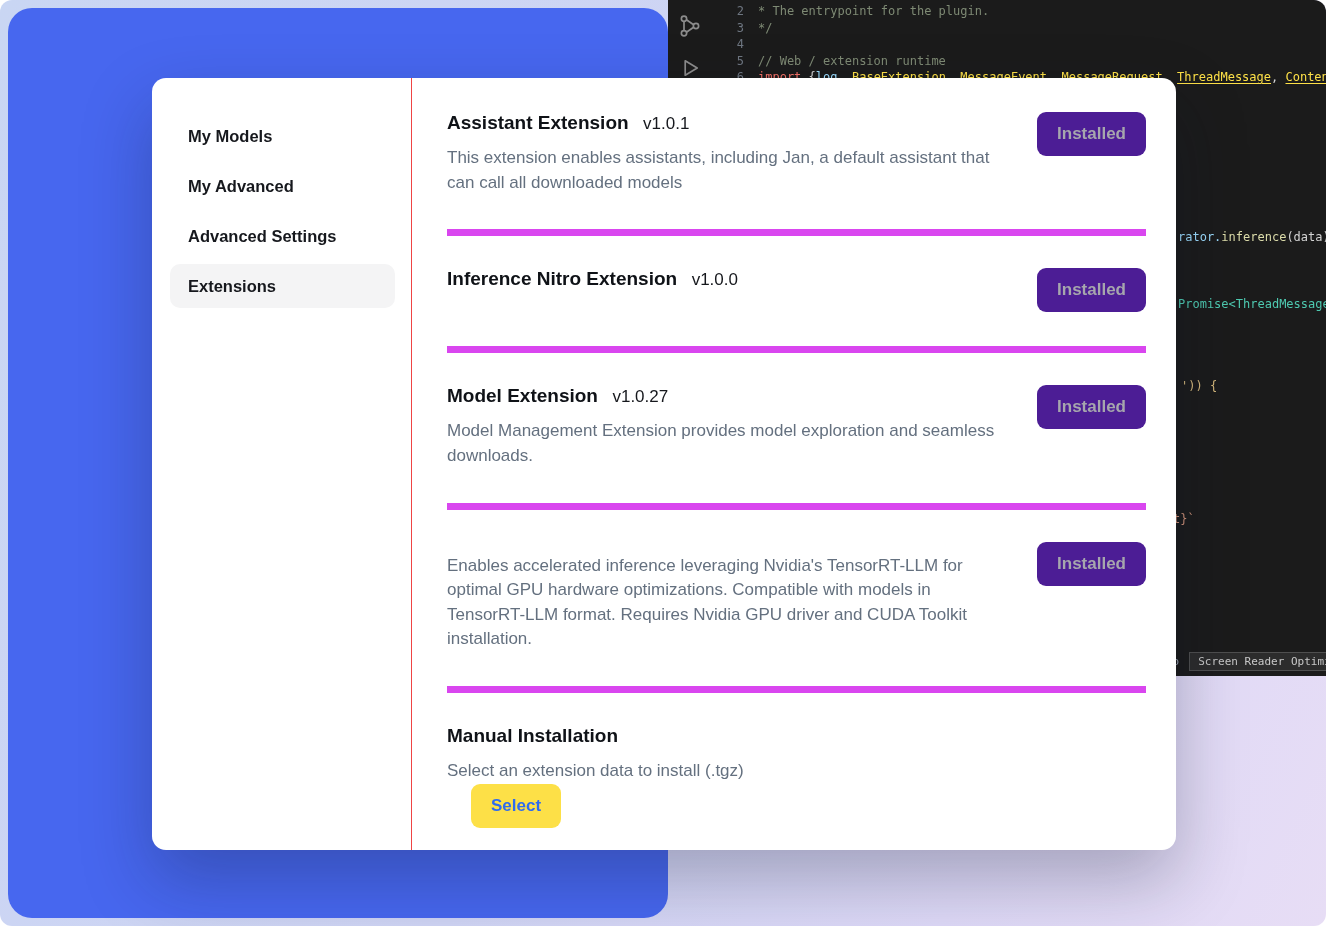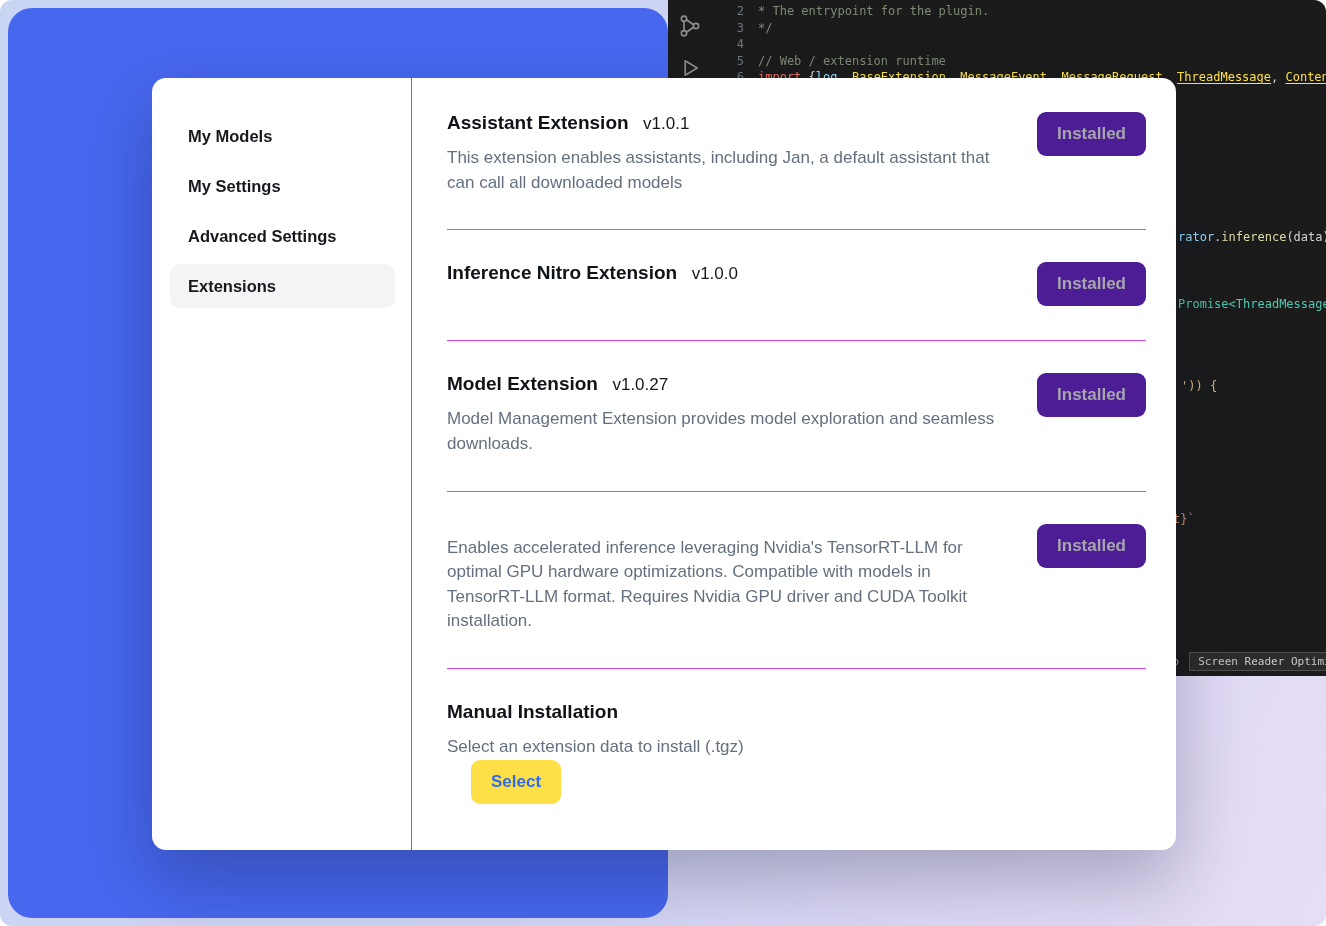--- a/index.html
+++ b/index.html
@@ -50,21 +50,21 @@
   }
   .sidebar { width:260px; flex-shrink:0; border-right:1px solid #ef4444; padding:36px 16px 0 18px; }
   .side-item {
     display:flex; align-items:center; height:44px; padding:0 18px; margin-bottom:6px;
     border-radius:10px; font-size:16.5px; font-weight:700; color:#16181d; cursor:pointer;
   }
   .side-item.active { background:#f4f4f5; }
   .content { flex:1; padding:0 30px 0 35px; overflow:hidden; }
   .ext-row {
     display:flex; justify-content:space-between; align-items:flex-start;
-    padding:32px 0 34px; border-bottom:1px solid #d946ef;
+    padding:32px 0 34px; border-bottom:7px solid #d946ef;
   }
   .ext-row.first { padding-top:34px; }
   .ext-row.last { border-bottom:none; padding-bottom:28px;flex-direction:column; }
   .ext-info { max-width:590px; }
   .ext-title { font-size:19px; font-weight:700; color:#0f1217; }
   .ext-version { font-size:17px; font-weight:400; color:#16181d; margin-left:10px; }
   .ext-desc { margin-top:12px; font-size:17px; line-height:1.45; color:#64707f; }
   .ext-link { color:#2563eb; cursor:pointer; text-decoration:none; }
   .btn {
     border:none; border-radius:9px; padding:12px 20px; margin-left:24px; flex-shrink:0;
@@ -127,21 +127,21 @@
     <div class="editor-status">
       <span class="status-left">go</span>
       <span class="status-badge">Screen Reader Optimized</span>
     </div>
   </div>
 
   <div class="modal">
 
     <div class="sidebar">
       <div class="side-item">My Models</div>
-      <div class="side-item">My Settings</div>
+      <div class="side-item">My Advanced</div>
       <div class="side-item">Advanced Settings</div>
       <div class="side-item active">Extensions</div>
     </div>
 
     <div class="content">
 
       <div class="ext-row first">
         <div class="ext-info">
           <div>
             <span class="ext-title">Assistant Extension</span>

